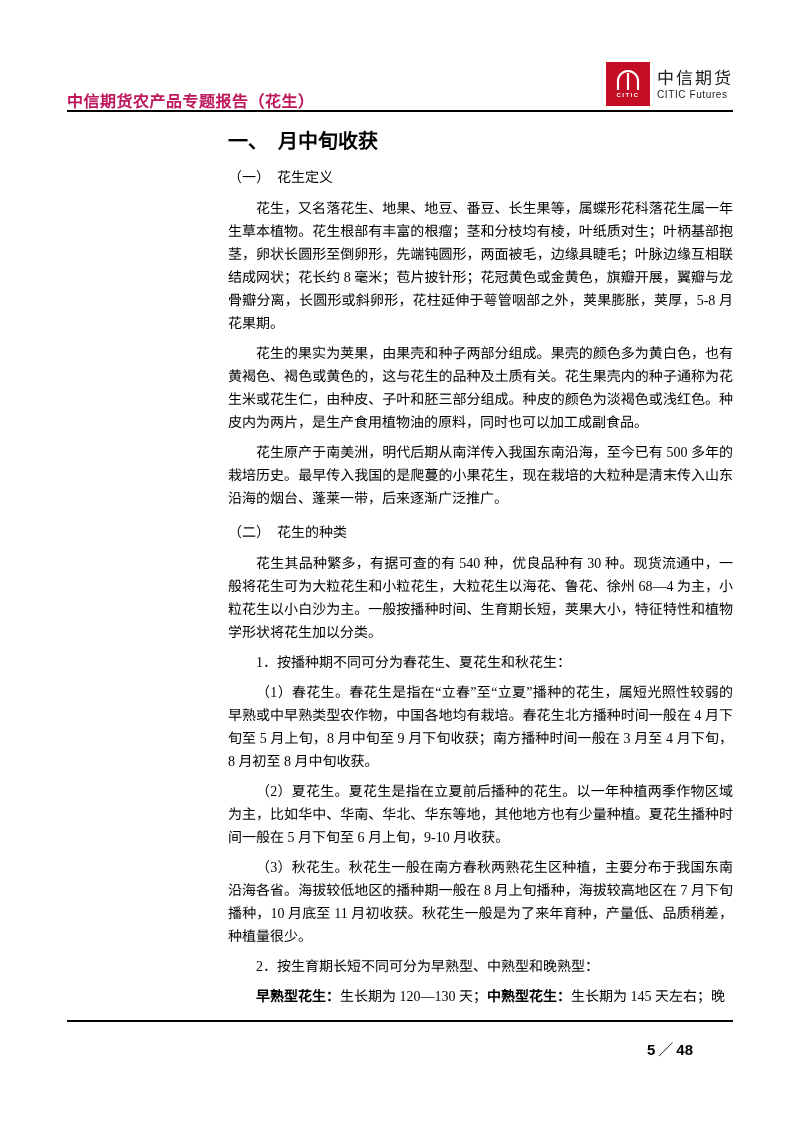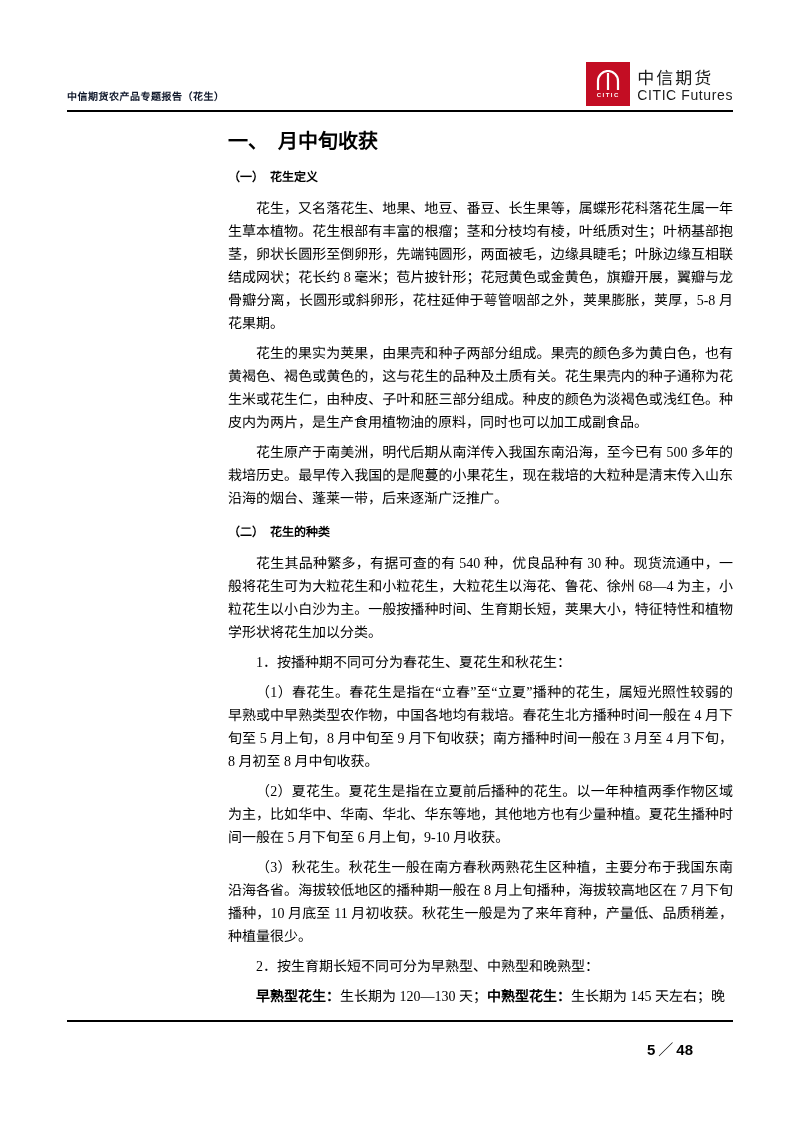--- a/index.html
+++ b/index.html
@@ -15,23 +15,23 @@
     margin: 0 auto;
   }
 
   
   .report-title {
     position: absolute;
     left: 67px;
     top: 88px;
     font-family: "Liberation Sans", sans-serif;
     font-weight: 700;
-    font-size: 10px;
+    font-size: 16px;
     letter-spacing: 0.5px;
-    color: #0f172a;
+    color: #be185d;
     white-space: nowrap;
     text-align: center;
   }
   .logo {
     position: absolute;
     top: 62px;
     right: 60px;
     display: flex;
     align-items: center;
     gap: 7px;
@@ -59,21 +59,21 @@
     font-family: "Liberation Sans", sans-serif;
     font-weight: 400;
     font-size: 17px;
     letter-spacing: 2px;
     line-height: 21px;
     color: #1a1a1a;
     white-space: nowrap;
   }
   .brand-en {
     font-family: "Liberation Sans", sans-serif;
-    font-size: 14px;
+    font-size: 10px;
     letter-spacing: 0.6px;
     line-height: 12px;
     color: #1a1a1a;
     white-space: nowrap;
   }
   .rule {
     position: absolute;
     left: 67px;
     width: 666px;
     height: 2px;
@@ -97,23 +97,23 @@
   .content h1 {
     margin: 0 0 8px 0;
     font-family: "Liberation Sans", sans-serif;
     font-size: 20px;
     line-height: 27px;
     font-weight: 700;
   }
   .content h2 {
     margin: 12px 0 10px 0;
     font-family: "Liberation Sans", sans-serif;
-    font-size: 12px;
+    font-size: 14px;
     line-height: 20px;
-    font-weight: 700;
+    font-weight: 400;
   }
   .content p {
     margin: 0 0 7px 0;
     text-indent: 2em;
   }
   .term { font-weight: 700; }
 
   
   .page-number {
     position: absolute;

